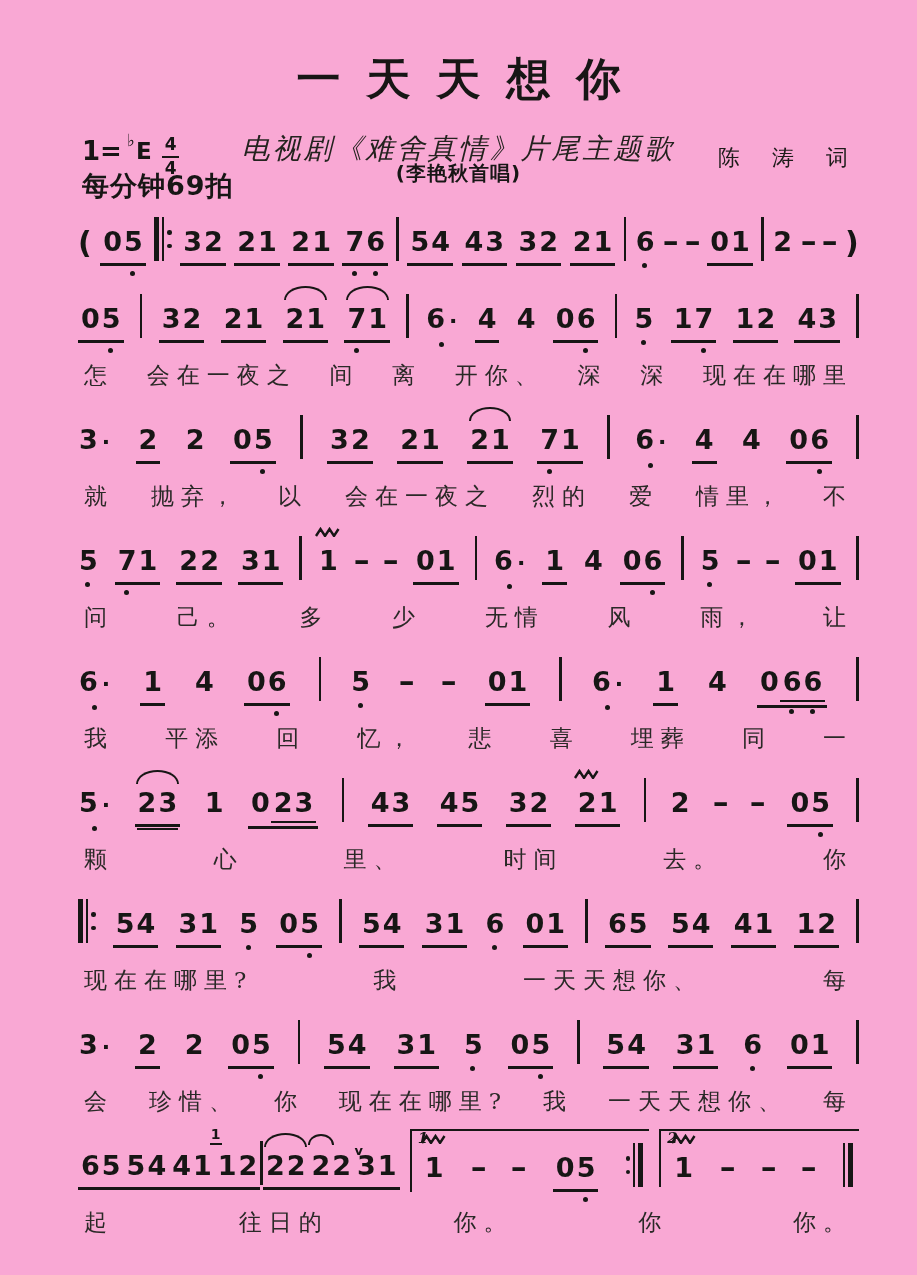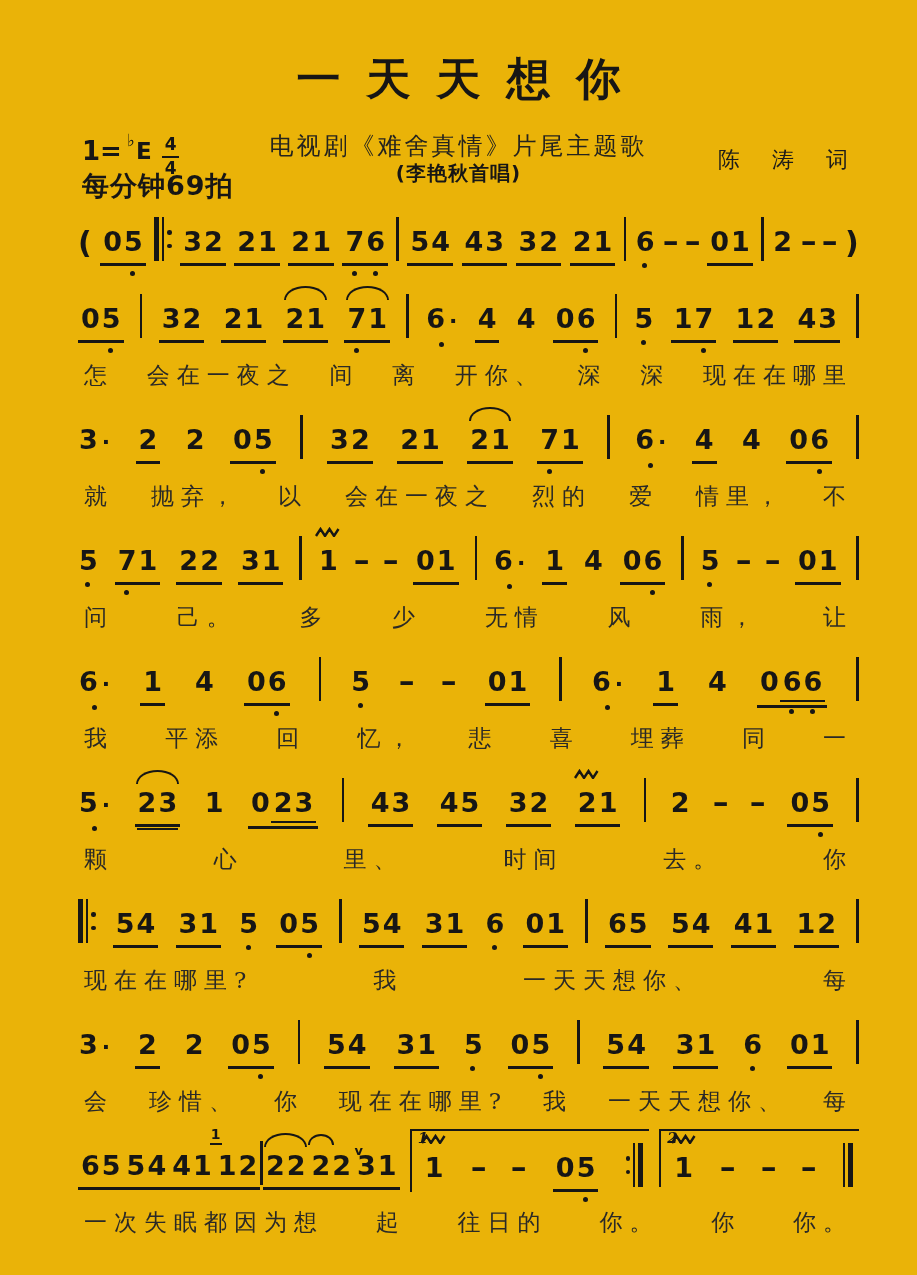--- a/index.html
+++ b/index.html
@@ -1,36 +1,36 @@
 <!DOCTYPE html>
 <html><head>
 <meta charset="utf-8">
 <style>
   html,body{margin:0;padding:0;}
-  .sheet{position:relative;width:917px;height:1275px;background:#eab308;color:#171615;
+  .sheet{position:relative;width:917px;height:1275px;background:#f9a8d4;color:#171615;
          font-family:"DejaVu Sans",sans-serif;overflow:hidden;}
   
   .title{position:absolute;top:50px;left:0;width:100%;text-align:center;
          font-family:"DejaVu Serif",serif;font-weight:bold;font-size:44px;
          letter-spacing:26px;text-indent:26px;}
   .subtitle{position:absolute;top:130px;left:0;width:100%;text-align:center;
-            font-family:"DejaVu Serif",serif;font-size:24px;letter-spacing:3px;color:#24231f;}
+            font-family:"DejaVu Serif",serif;font-size:28px;letter-spacing:3px;color:#24231f;font-style:italic;}
   .subtitle2{position:absolute;top:160px;left:0;width:100%;text-align:center;
              font-weight:bold;font-size:20px;letter-spacing:1px;}
   .keyblock{position:absolute;top:138px;left:82px;display:flex;align-items:flex-start;
             font-weight:bold;font-size:26px;line-height:1;}
   .flat{font-size:17px;margin:-6px 1px 0 5px;}
   .keynote{font-size:23px;margin-top:2px;}
   .frac{display:inline-flex;flex-direction:column;margin-left:10px;font-size:17px;
         line-height:1.15;text-align:center;margin-top:-3px;}
   .frac .top{border-bottom:2px solid #171615;padding:0 3px 1px;}
   .frac .bot{padding:1px 3px 0;}
   .tempo{position:absolute;top:168px;left:82px;font-weight:bold;font-size:27px;letter-spacing:1px;}
   .credits{position:absolute;top:138px;right:64px;text-align:center;
-           font-family:Liberation Sans, sans-serif;font-size:22px;letter-spacing:5px;line-height:2.0;color:#1d1c1a;margin-left:37px;}
+           font-family:Liberation Mono, monospace;font-size:22px;letter-spacing:5px;line-height:2.0;color:#1d1c1a;margin-left:37px;}
   
   .score{position:absolute;left:78px;right:58px;top:224px;}
   .score-line{margin-bottom:31px;}
   .notes-row{display:flex;justify-content:space-between;align-items:flex-start;
              height:46px;font-weight:bold;font-size:27px;}
   .note{position:relative;display:inline-block;line-height:36px;padding:0 1px;white-space:nowrap;}
   .note.dash .nt{display:inline-block;transform:scaleX(1.5);}
   .aug{margin-left:4px;font-size:22px;}
   .dotb{position:absolute;left:50%;bottom:-8px;width:5px;height:5px;margin-left:-3px;
         border-radius:50%;background:#171615;}
@@ -604,21 +604,20 @@
             <span class="note dash"><span class="nt">-</span></span>
             <span class="note dash"><span class="nt">-</span></span>
             <span class="note dash"><span class="nt">-</span></span>
             <span class="fin">
               <span class="thin"></span>
               <span class="thick"></span>
             </span>
           </div>
         </div>
         <div class="lyrics-row">
-          <span class="lyric-seg">一次失眠都因为想</span>
           <span class="lyric-seg">起</span>
           <span class="lyric-seg">往日的</span>
           <span class="lyric-seg">你。</span>
           <span class="lyric-seg">你</span>
           <span class="lyric-seg">你。</span>
         </div>
       </div>
     </div>
 </div>
 

